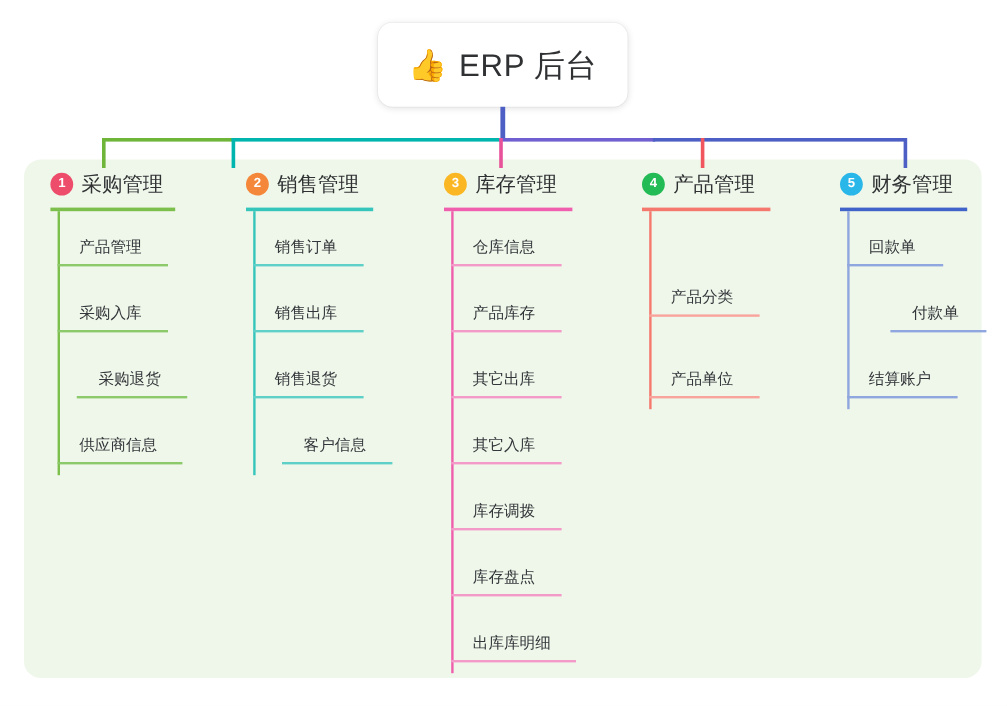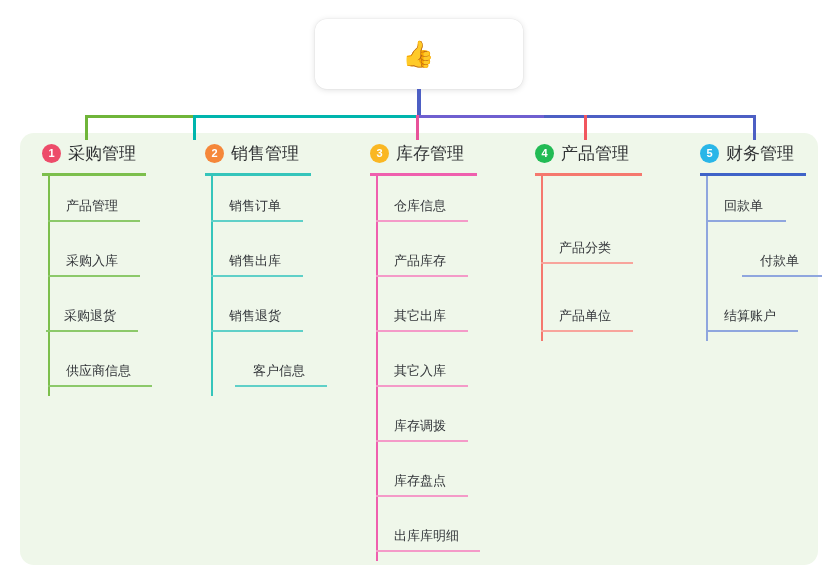--- a/index.html
+++ b/index.html
@@ -69,20 +69,21 @@
 </style>
 </head>
 <body>
 
 <div id="canvas">
 
   <div class="panel"></div>
 
   <div class="root-node">
     <span class="root-emoji">👍</span>
+    <span class="root-title">ERP 后台</span>
   </div>
 
   <div class="root-stem" style="left:417px; top:89px; height:28px;"></div>
 
   <div class="bus-seg" style="left:85px;  top:115px; width:110px; background:#6fb539;"></div>
   <div class="bus-seg" style="left:193px; top:115px; width:225px; background:#00b5ad;"></div>
   <div class="bus-seg" style="left:416px; top:115px; width:130px; background:#6f5fd0;"></div>
   <div class="bus-seg" style="left:544px; top:115px; width:211px; background:#4d5fc4;"></div>
 
   <div class="drop" style="left:85px;  top:115px; height:25px; background:#6fb539;"></div>
@@ -100,21 +101,21 @@
     <div class="spine" style="left:6px; height:220px; background:#7cbf4c;"></div>
 
     <div class="leaf" style="left:6px; top:58px; width:104px;">
       <div class="leaf-text">产品管理</div>
       <div class="leaf-rule" style="width:92px; background:#8cc96a;"></div>
     </div>
     <div class="leaf" style="left:6px; top:113px; width:104px;">
       <div class="leaf-text">采购入库</div>
       <div class="leaf-rule" style="width:92px; background:#8cc96a;"></div>
     </div>
-    <div class="leaf" style="left:4px; top:168px; width:104px;">
+    <div class="leaf" style="left:22px; top:168px; width:104px;">
       <div class="leaf-text">采购退货</div>
       <div class="leaf-rule" style="width:92px; background:#8cc96a;"></div>
     </div>
     <div class="leaf" style="left:6px; top:223px; width:110px;">
       <div class="leaf-text">供应商信息</div>
       <div class="leaf-rule" style="width:104px; background:#8cc96a;"></div>
     </div>
   </div>
 
   <div class="branch" style="left:205px; width:150px;">

